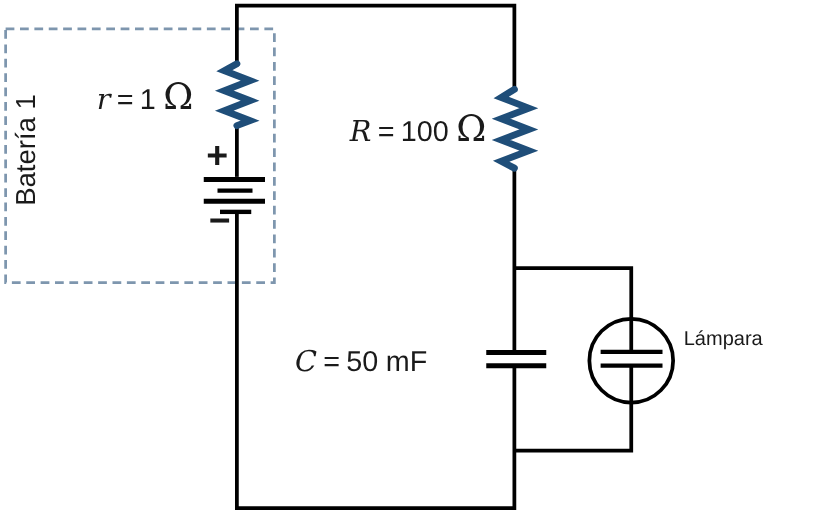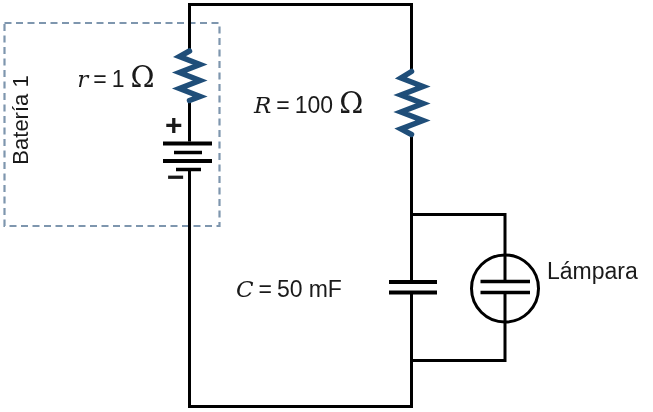--- a/index.html
+++ b/index.html
@@ -18,23 +18,23 @@
                stroke-dasharray:7 4.5;}
   .label{position:absolute;font-size:23px;line-height:30px;white-space:nowrap;
          color:var(--color-text,#1a1a1a);}
   .label .sym{font-family:"DejaVu Serif",serif;font-style:italic;}
   .label .eq{margin:0 5px;}
   .label .unit{margin-left:6px;}
   .label .u-omega{font-family:"DejaVu Serif",serif;font-style:normal;font-size:29px;}
   .label-r{left:62px;top:62px;width:108px;text-align:center;}
   .label-emf{left:32px;top:144px;}
   .label-emf .sym{font-size:28px;}
-  .label-R{left:254px;top:88px;width:135px;}
+  .label-R{left:254px;top:88px;width:135px;text-align:right;}
   .label-C{left:236px;top:274px;width:134px;text-align:left;}
-  .label-lamp{left:547px;top:259px;font-size:23px;line-height:25px;white-space:normal;}
+  .label-lamp{left:547px;top:259px;font-size:16px;line-height:25px;white-space:normal;}
   .label-bateria{left:-37px;top:107px;width:116px;height:26px;text-align:center;
                  font-size:22px;line-height:26px;transform:rotate(-90deg);}
   .sign{position:absolute;font-weight:700;font-size:30px;line-height:30px;}
   .sign-plus{left:165px;top:110px;}
   .sign-minus{left:167px;top:162px;}
 </style>
 </head>
 <body>
 
 <div id="stage">

